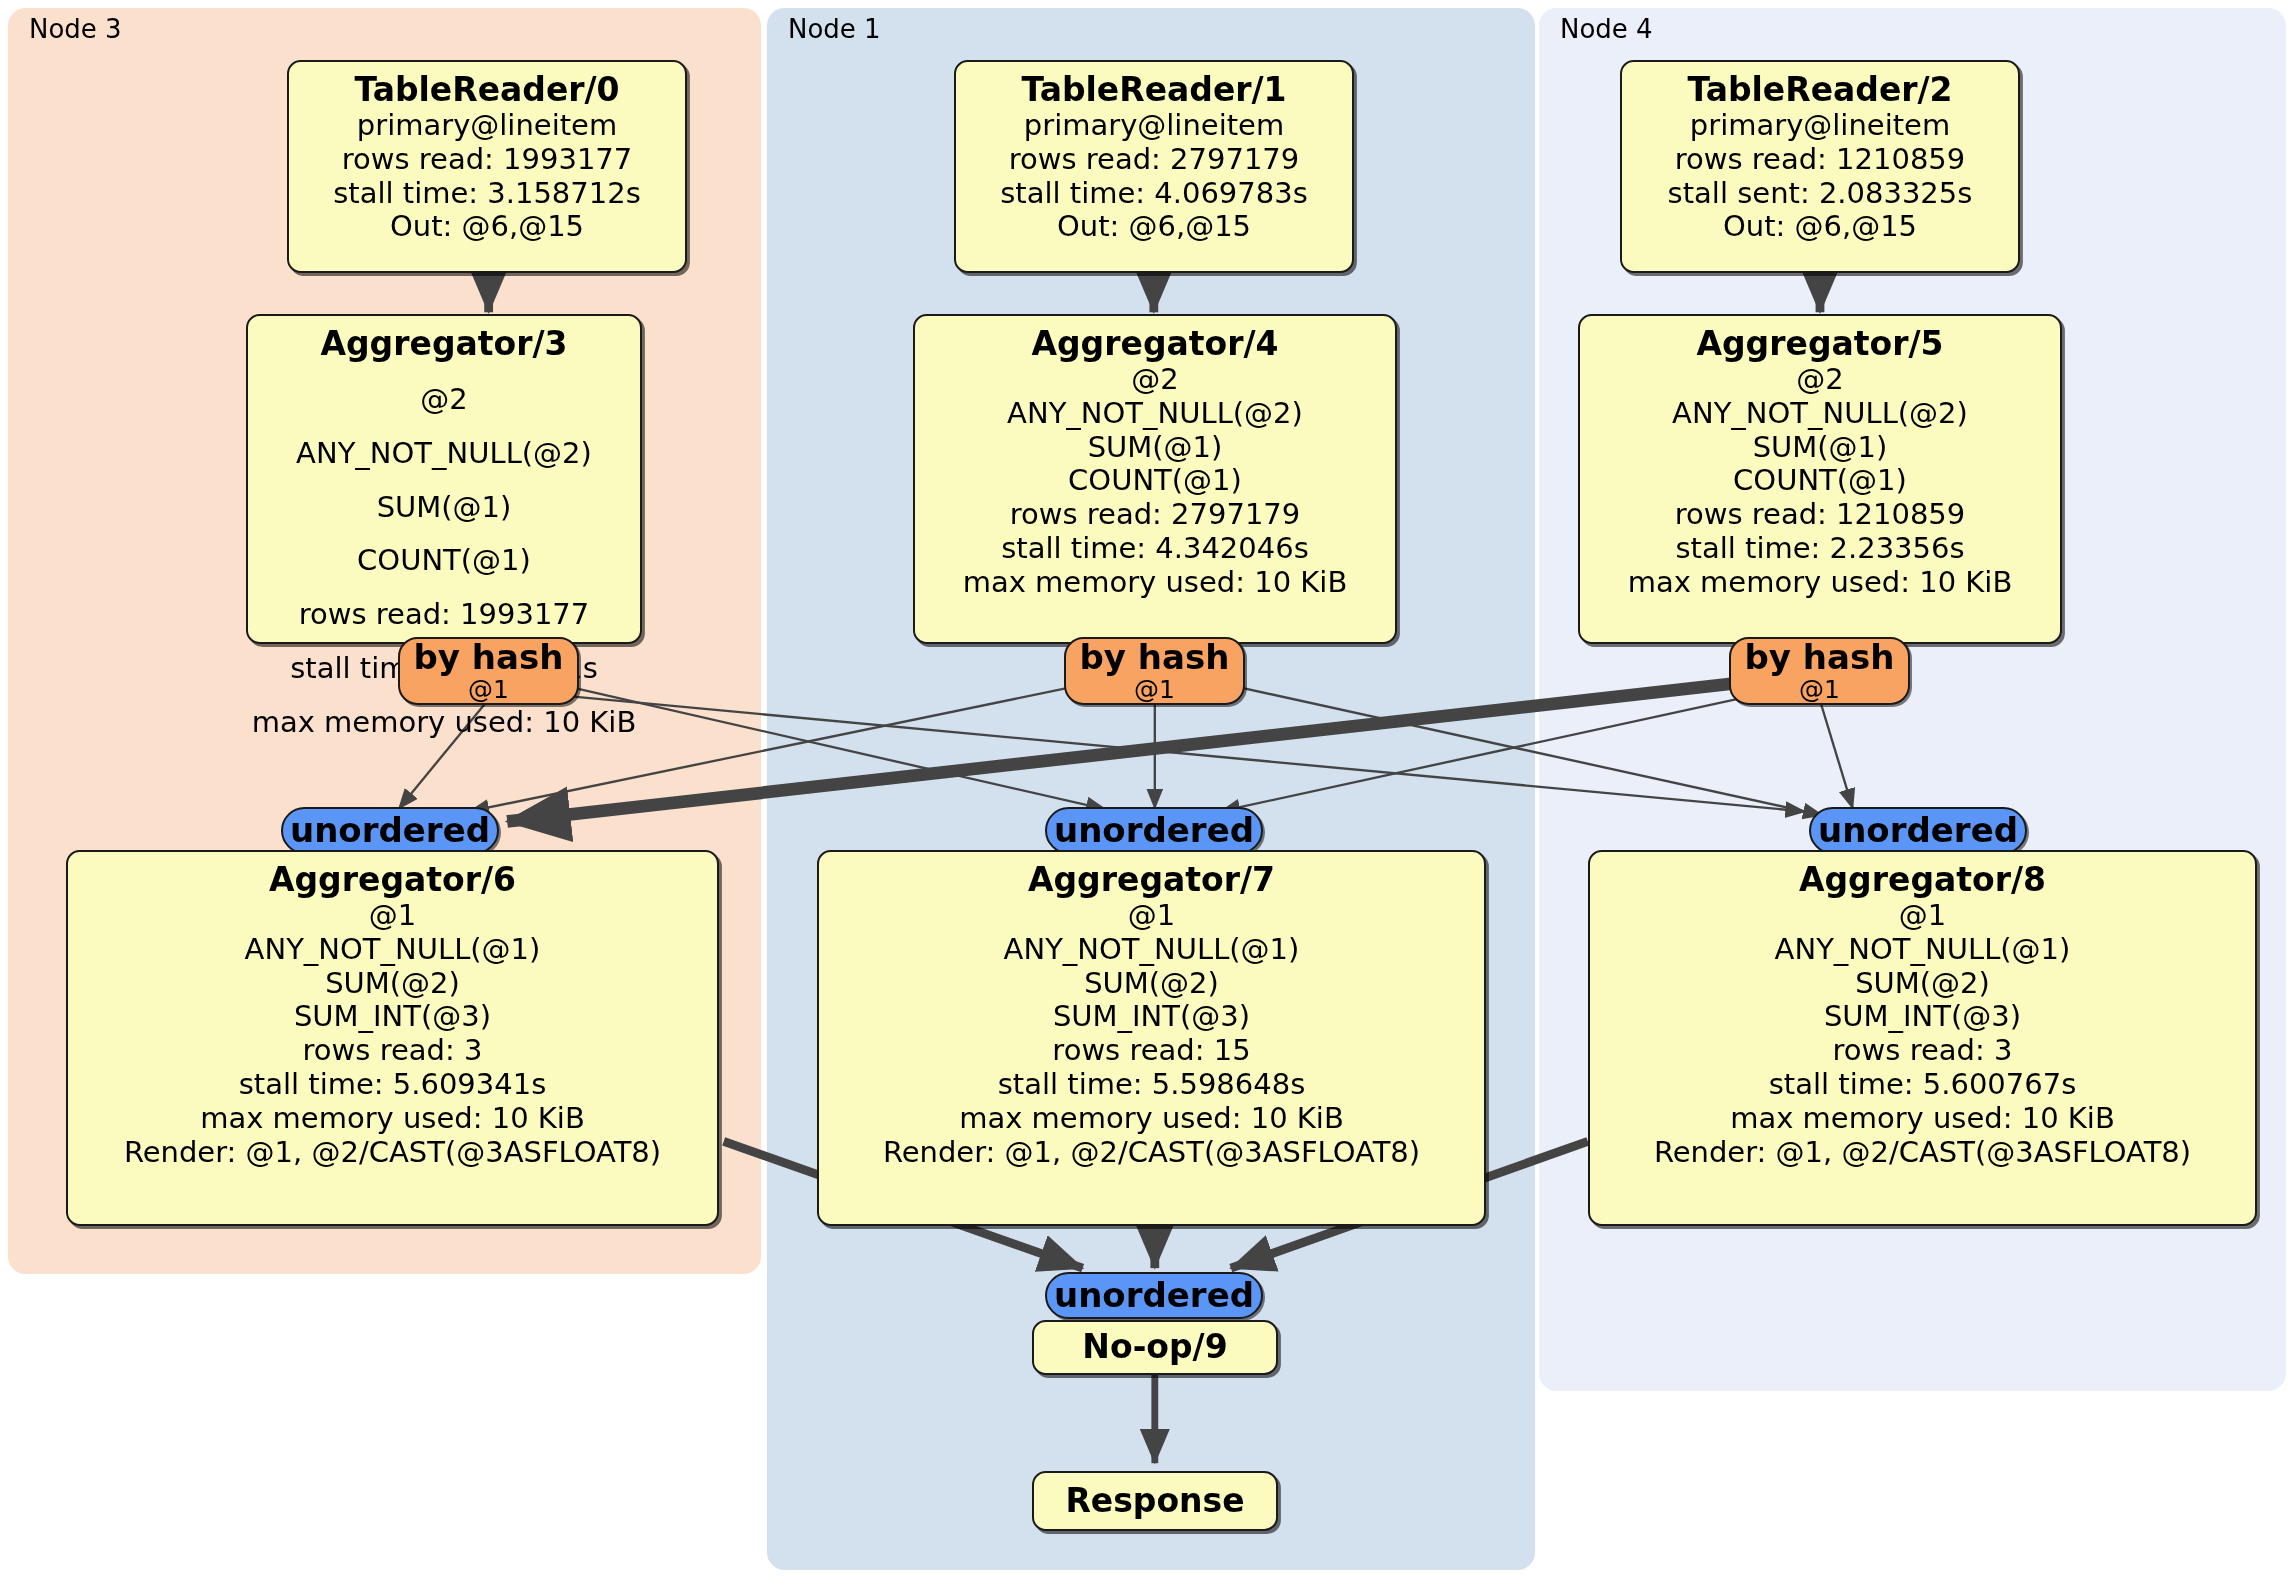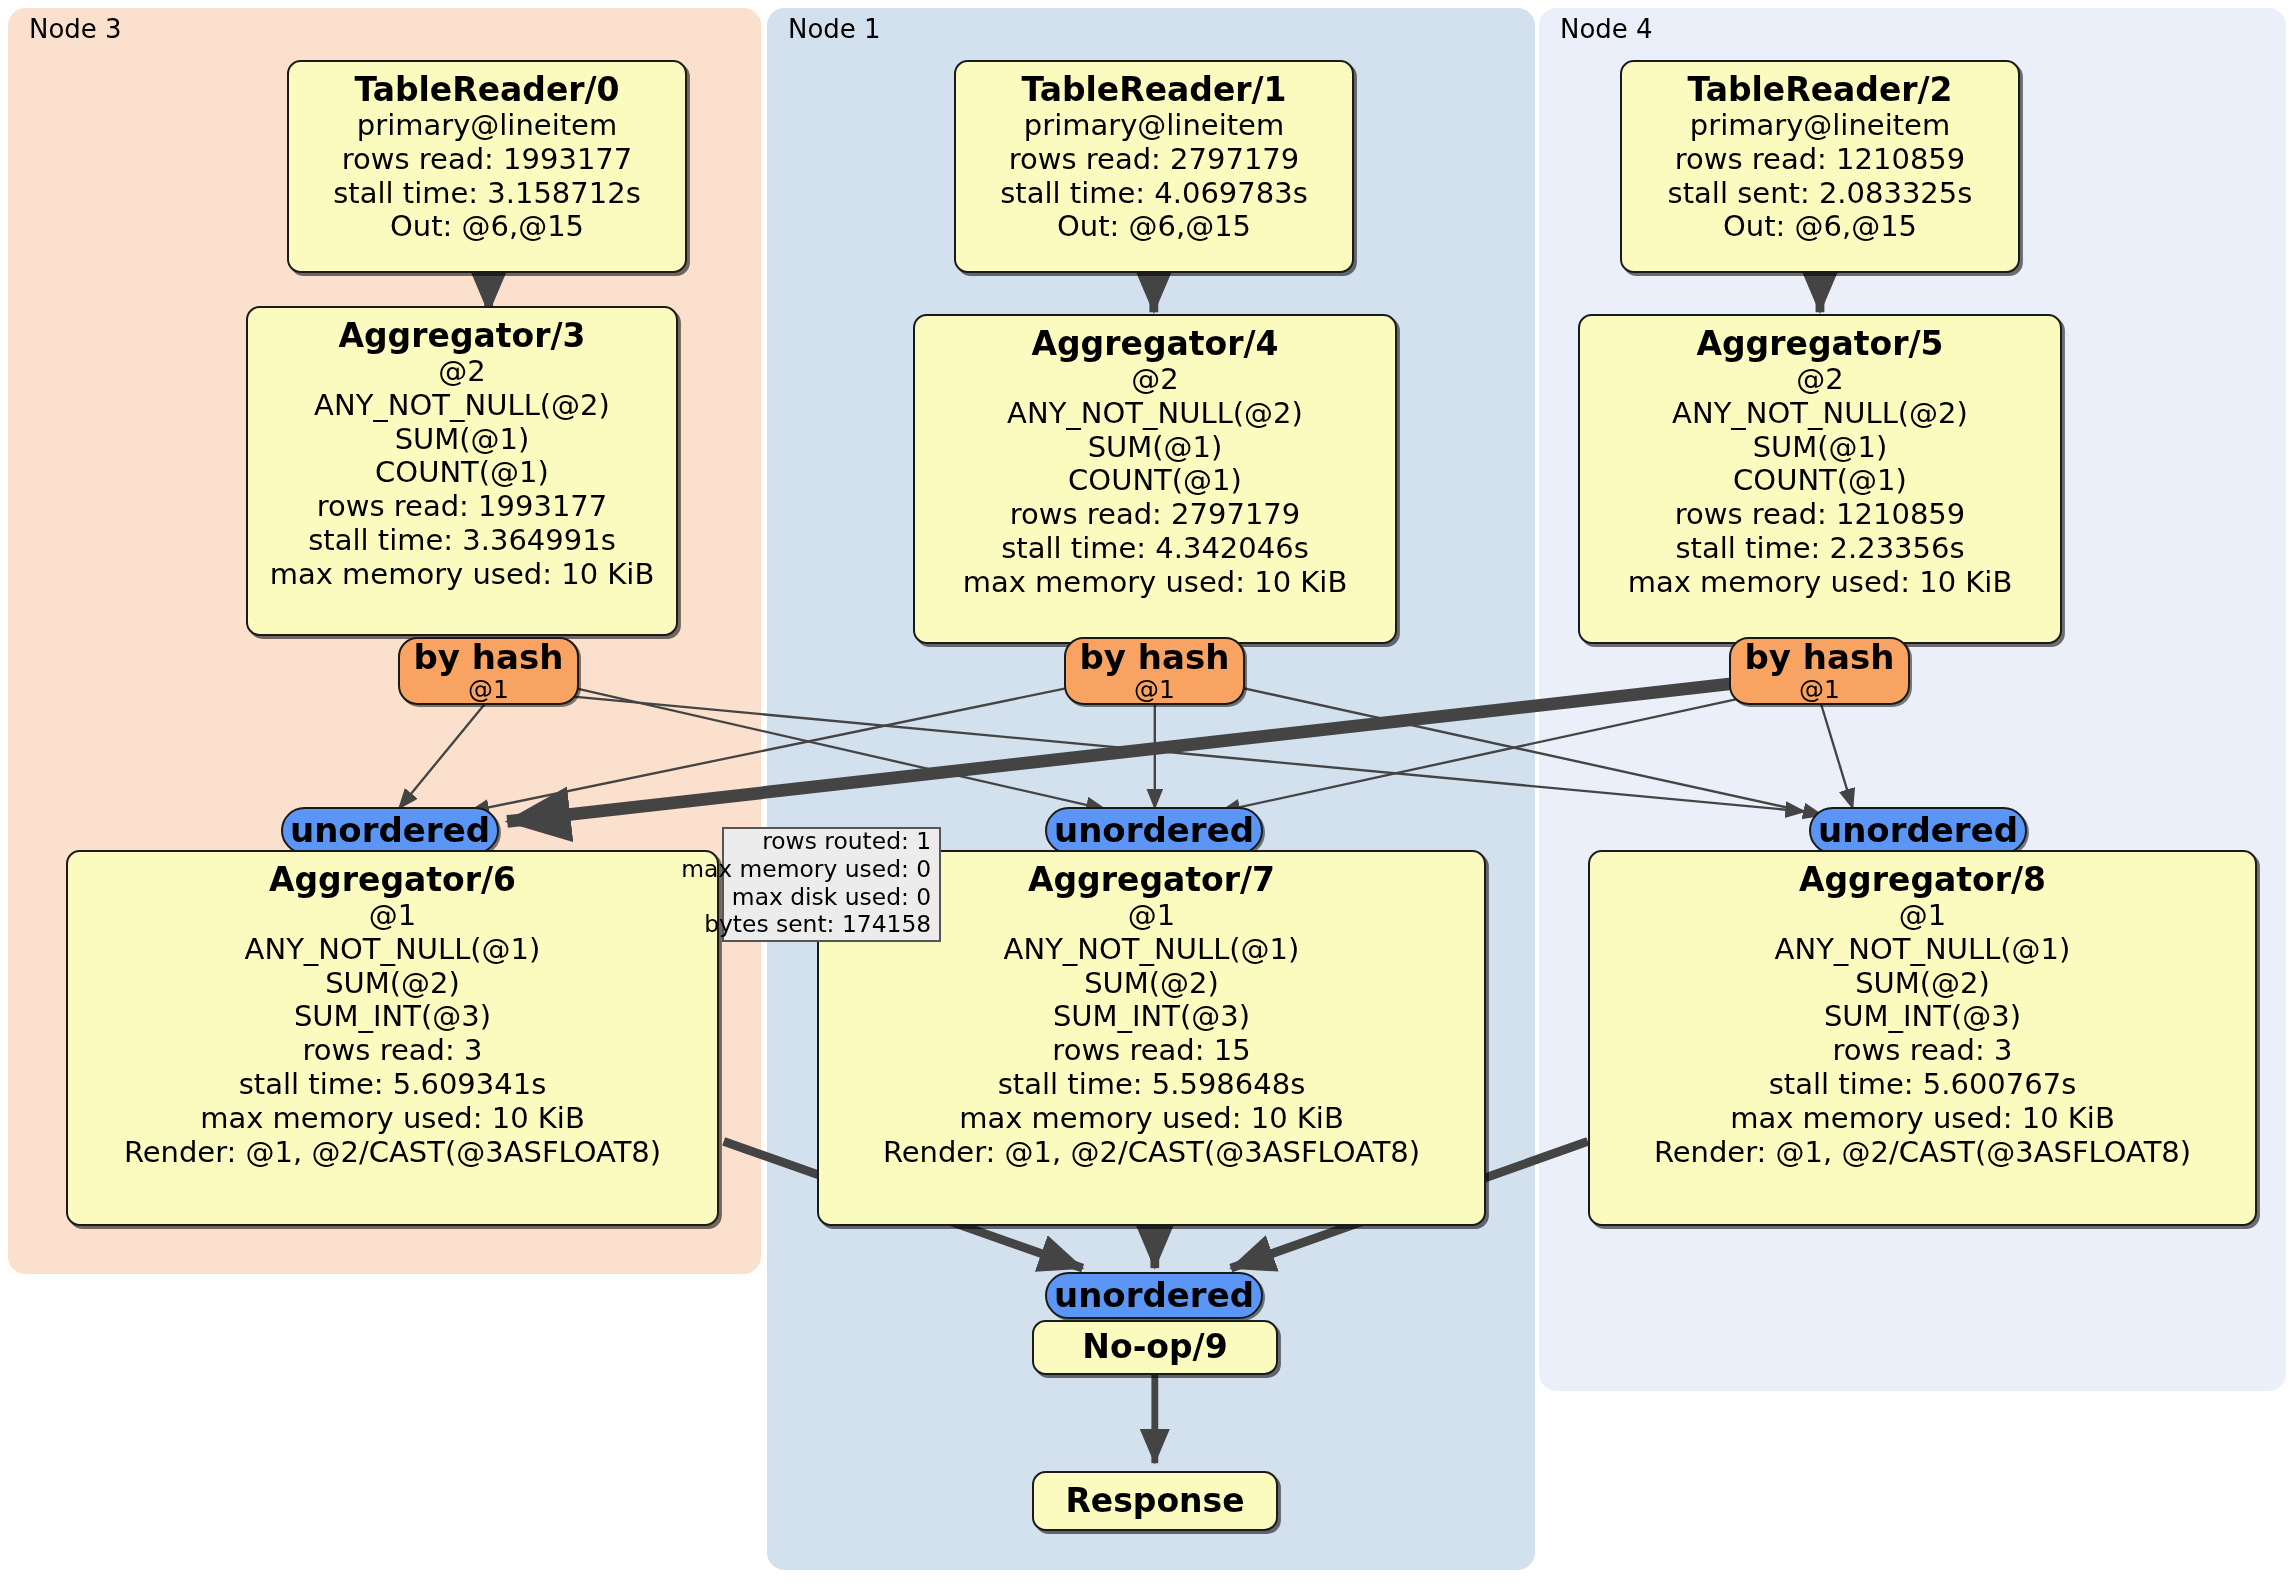--- a/index.html
+++ b/index.html
@@ -180,21 +180,21 @@
   </div>
 
   <div class="opnode" style="left:1620px; top:60px; width:400px; height:213px;">
     <div class="title">TableReader/2</div>
     <div class="line">primary@lineitem</div>
     <div class="line">rows read: 1210859</div>
     <div class="line">stall sent: 2.083325s</div>
     <div class="line">Out: @6,@15</div>
   </div>
 
-  <div class="opnode" style="left:246px; top:306px; width:432px; height:330px;">
+  <div class="opnode" style="left:246px; top:314px; width:396px; height:330px;gap:20px;">
     <div class="title">Aggregator/3</div>
     <div class="line">@2</div>
     <div class="line">ANY_NOT_NULL(@2)</div>
     <div class="line">SUM(@1)</div>
     <div class="line">COUNT(@1)</div>
     <div class="line">rows read: 1993177</div>
     <div class="line">stall time: 3.364991s</div>
     <div class="line">max memory used: 10 KiB</div>
   </div>
 
@@ -276,26 +276,20 @@
     <div class="line">@1</div>
     <div class="line">ANY_NOT_NULL(@1)</div>
     <div class="line">SUM(@2)</div>
     <div class="line">SUM_INT(@3)</div>
     <div class="line">rows read: 3</div>
     <div class="line">stall time: 5.600767s</div>
     <div class="line">max memory used: 10 KiB</div>
     <div class="line">Render: @1, @2/CAST(@3ASFLOAT8)</div>
   </div>
 
-  <div class="statsbox" style="left:722px; top:827px; width:219px; height:115px;">
-    <div class="sline">rows routed: 1</div>
-    <div class="sline">max memory used: 0</div>
-    <div class="sline">max disk used: 0</div>
-    <div class="sline">bytes sent: 174158</div>
-  </div>
 
   <div class="pill unordered" style="left:1045px; top:1272px; width:218px; height:47px;">
     <div class="ptitle">unordered</div>
   </div>
 
   <div class="opnode compact" style="left:1032px; top:1320px; width:246px; height:55px;">
     <div class="title">No-op/9</div>
   </div>
 
   <div class="opnode compact" style="left:1032px; top:1471px; width:246px; height:60px;">

